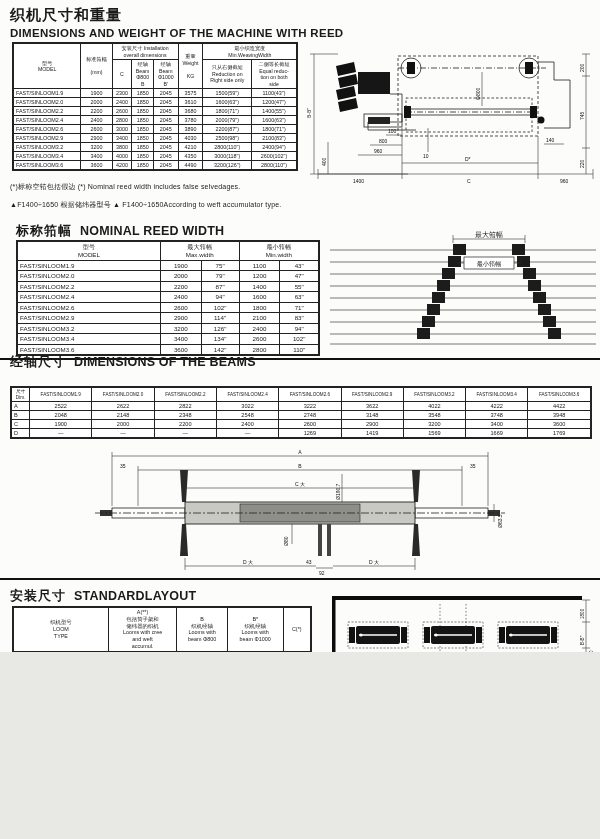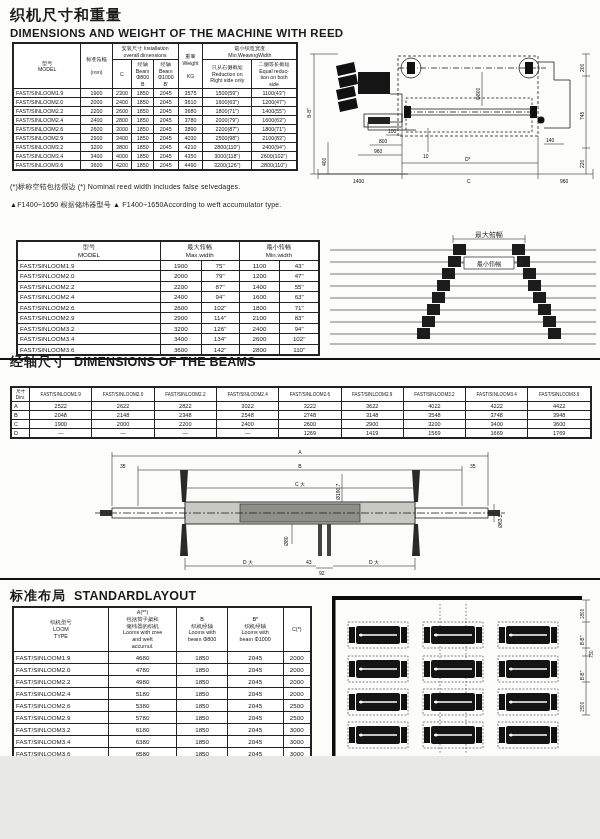--- a/index.html
+++ b/index.html
@@ -1,17 +1,17 @@
 <!DOCTYPE html>
 <html><head>
 <meta charset="utf-8">
 <style>
   html,body{margin:0;padding:0;background:#e8e8e4;}
   .page{
-    position:relative;width:600px;height:756px;background:#fcfcfa;color:#1a1a1a;
+    position:relative;width:600px;height:652px;background:#fcfcfa;color:#1a1a1a;
     font-family:"Liberation Sans",sans-serif;overflow:hidden;
   }
   .abs{position:absolute;}
   .title-zh{font-size:15px;font-weight:bold;letter-spacing:1px;}
   .title-en{font-size:11.5px;font-weight:bold;letter-spacing:.3px;margin-top:2px;}
   .sec-title{font-weight:bold;}
   .sec-title .zh{font-size:13px;letter-spacing:1px;margin-right:8px;}
   .sec-title .en{font-size:12.5px;letter-spacing:.2px;}
   .note{font-size:7px;letter-spacing:.2px;}
   table{border-collapse:collapse;background:#fff;}
@@ -243,20 +243,23 @@
     <text class="dimt" transform="translate(286,36) rotate(-90)">200</text>
     <text class="dimt" transform="translate(286,84) rotate(-90)">745</text>
     <text class="dimt" transform="translate(286,132) rotate(-90)">220</text>
     <line class="dimline" x1="246" y1="108" x2="266" y2="108"></line>
     <text class="dimt" x="248" y="106">140</text>
   </svg>
 
   <div class="abs note" style="left:10px;top:182px;">(*)标称空筘包括假边 (*) Nominal reed width includes false selvedages.</div>
   <div class="abs note" style="left:10px;top:200px;">▲F1400÷1650 根据储纬器型号  ▲ F1400÷1650According to weft accumulator type.</div>
 
+  <div class="abs sec-title" style="left:16px;top:221px;">
+    <span class="zh">标称筘幅</span><span class="en">NOMINAL REED WIDTH</span>
+  </div>
   <table class="t2 abs" style="left:16px;top:240px;width:304px;">
       <thead>
         <tr>
           <th>型号
 MODEL</th>
           <th colspan="2">最大筘幅
 Max.width</th>
           <th colspan="2">最小筘幅
 Min.width</th>
         </tr>
@@ -484,21 +487,21 @@
     <line class="dimline" x1="95" y1="114" x2="95" y2="126"></line>
     <text class="dimt" x="158" y="120" text-anchor="middle">D 大</text>
     <line class="dimline" x1="243" y1="122" x2="325" y2="122"></line>
     <line class="dimline" x1="325" y1="114" x2="325" y2="126"></line>
     <text class="dimt" x="284" y="120" text-anchor="middle">D 大</text>
   </svg>
 
   <div class="abs hr" style="top:578px;"></div>
 
   <div class="abs sec-title" style="left:10px;top:586px;">
-    <span class="zh">标准布局</span><span class="en">STANDARDLAYOUT</span>
+    <span class="zh">安装尺寸</span><span class="en">STANDARDLAYOUT</span>
   </div>
   <table class="t4 abs" style="left:12px;top:606px;width:300px;">
       <thead>
         <tr>
           <th>织机型号
 LOOM
 TYPE</th>
           <th>A(**)
 包括筒子架和
 储纬器的织机

